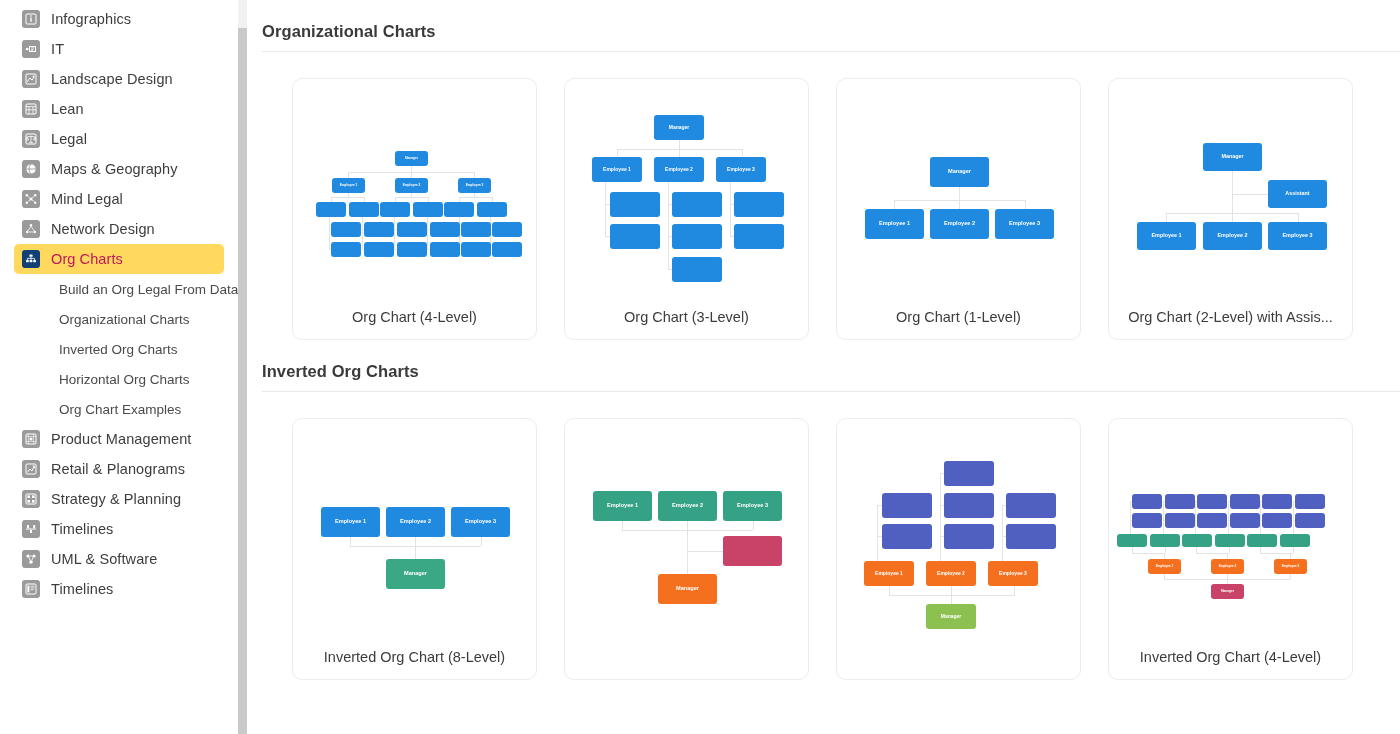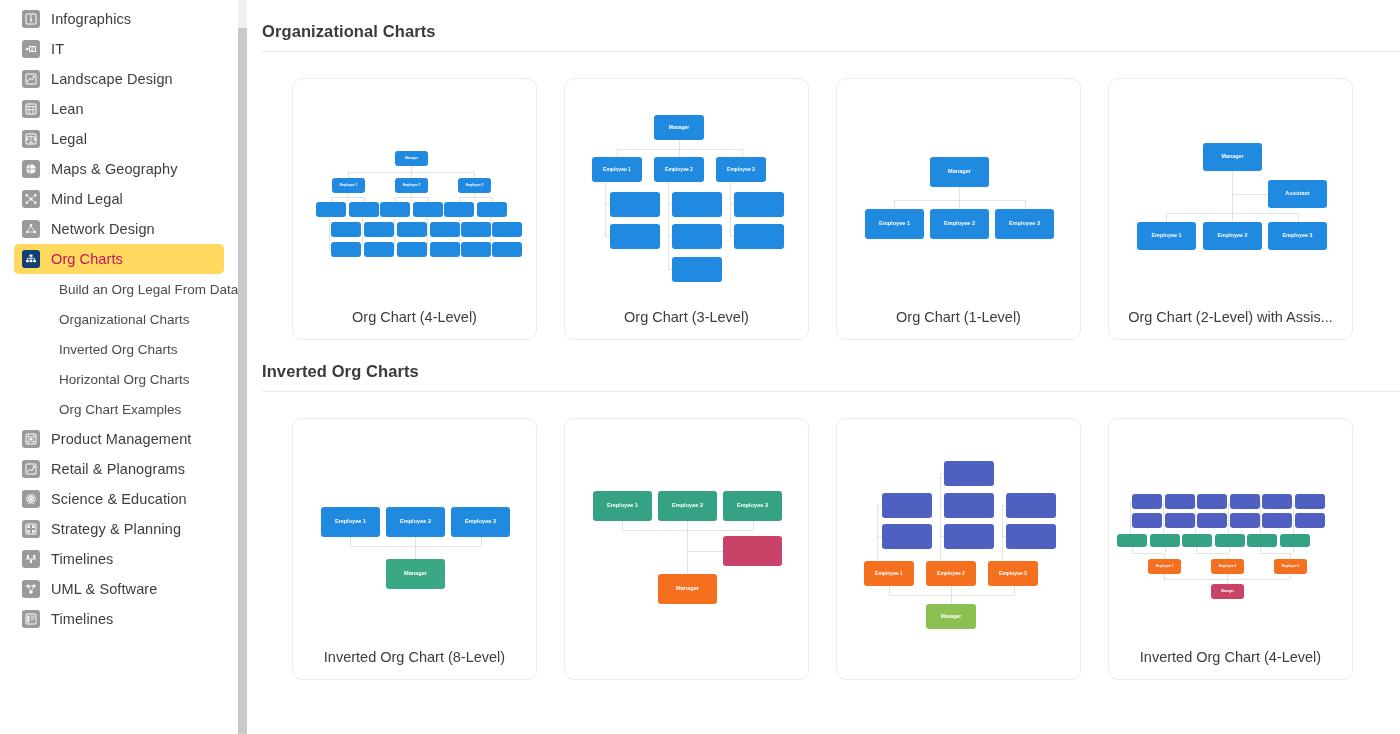--- a/index.html
+++ b/index.html
@@ -281,31 +281,20 @@
         </li>
         <li class="nav-item">
           <span class="nav-icon">
             <svg width="12" height="12" viewBox="0 0 12 12">
               <rect x="1" y="1" width="10" height="10" rx="1" fill="none" stroke="#fff" stroke-width="1"></rect>
               <path d="M2.4 9.4l2.6-3.4 2 2L9.4 3" stroke="#fff" stroke-width="1" fill="none"></path>
               <path d="M7.6 3h1.9v1.9" stroke="#fff" stroke-width=".9" fill="none"></path>
             </svg>
           </span>
           <span class="nav-label">Retail &amp; Planograms</span>
-        </li>
-        <li class="nav-item">
-          <span class="nav-icon">
-            <svg width="12" height="12" viewBox="0 0 12 12">
-              <circle cx="6" cy="6" r="1.3" fill="#fff"></circle>
-              <ellipse cx="6" cy="6" rx="5" ry="2.1" fill="none" stroke="#fff" stroke-width=".8"></ellipse>
-              <ellipse cx="6" cy="6" rx="5" ry="2.1" fill="none" stroke="#fff" stroke-width=".8" transform="rotate(60 6 6)"></ellipse>
-              <ellipse cx="6" cy="6" rx="5" ry="2.1" fill="none" stroke="#fff" stroke-width=".8" transform="rotate(120 6 6)"></ellipse>
-            </svg>
-          </span>
-          <span class="nav-label">Science &amp; Education</span>
         </li>
         <li class="nav-item">
           <span class="nav-icon">
             <svg width="12" height="12" viewBox="0 0 12 12">
               <rect x="1" y="1" width="10" height="10" rx="1" fill="none" stroke="#fff" stroke-width="1"></rect>
               <rect x="2.4" y="2.4" width="2.6" height="2.6" fill="#fff"></rect>
               <rect x="7" y="2.4" width="2.6" height="2.6" fill="#fff"></rect>
               <rect x="2.4" y="7" width="2.6" height="2.6" fill="#fff"></rect>
               <rect x="7" y="7" width="2.6" height="2.6" fill="#fff"></rect>
             </svg>

